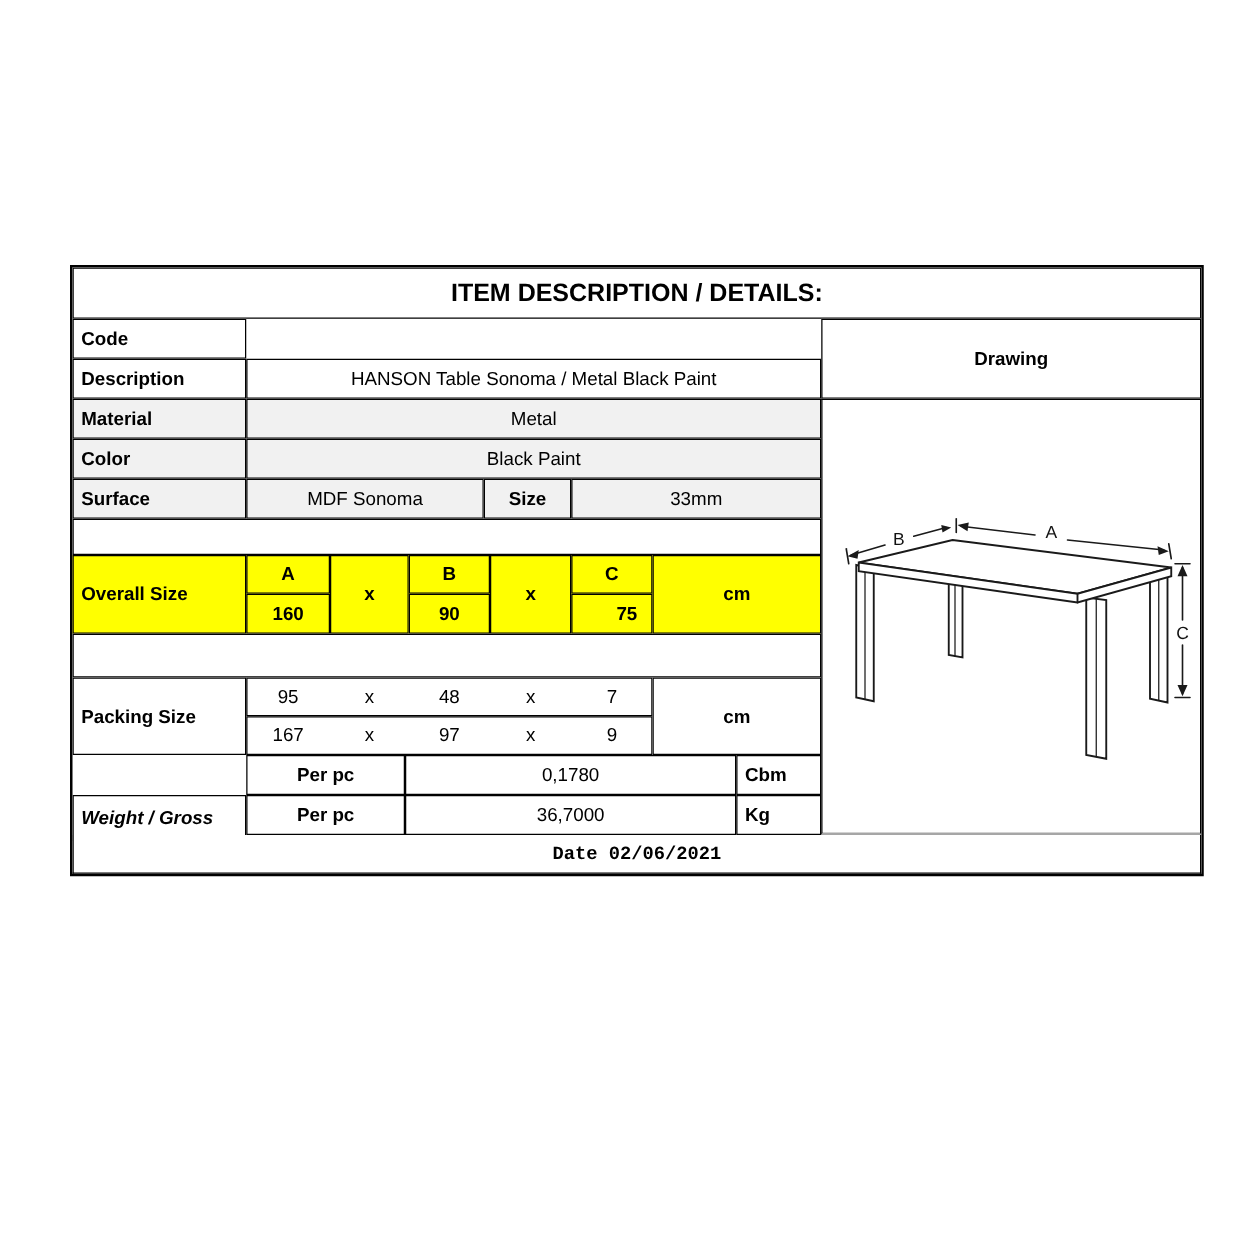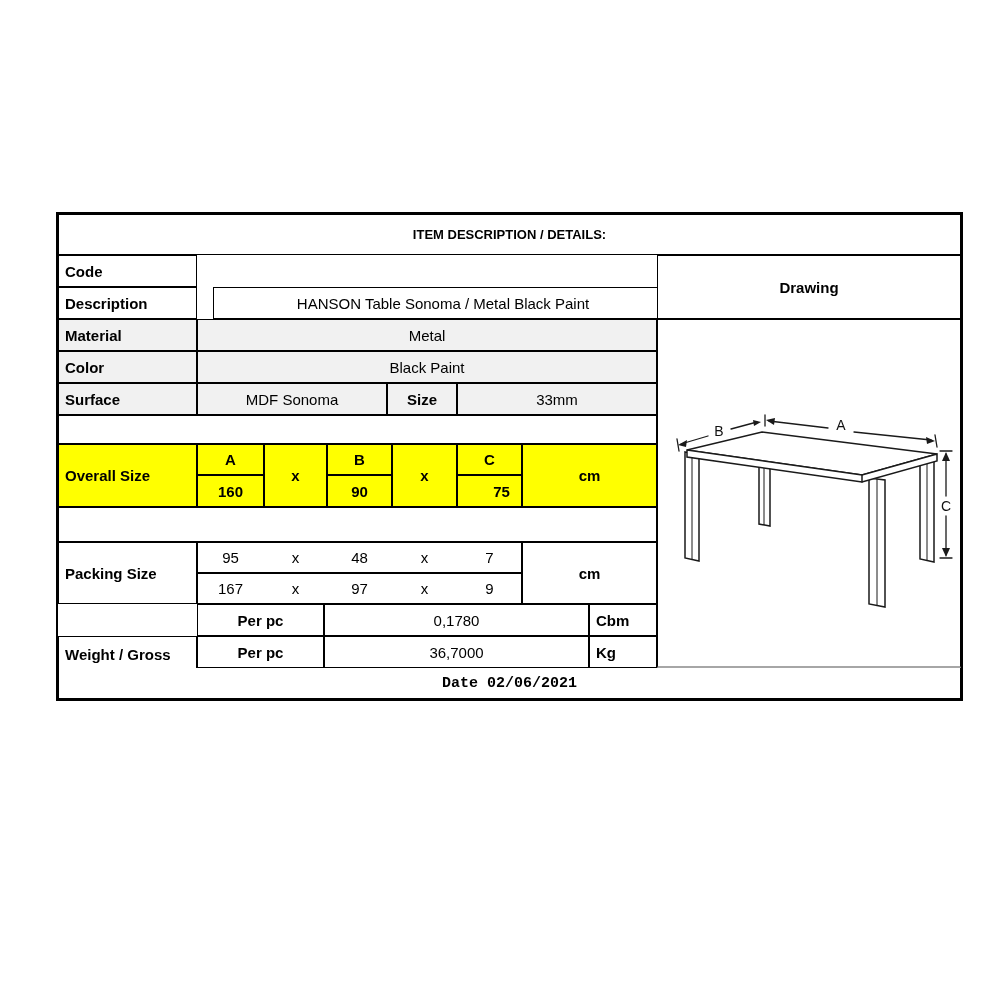--- a/index.html
+++ b/index.html
@@ -7,39 +7,39 @@
          font-family:"Liberation Sans",sans-serif;color:#000;}
   .tbl{position:absolute;left:56px;top:212px;width:907px;height:489px;
        border:2px solid #000;box-sizing:border-box;}
   .cell{position:absolute;box-sizing:border-box;border:1px solid #000;background:#fff;
         display:flex;align-items:center;justify-content:center;
         font-size:15px;line-height:1;white-space:nowrap;overflow:hidden;}
   .bold{font-weight:bold;}
   .left{justify-content:flex-start;padding-left:6px;}
   .shaded{background:#f1f1f1;}
   .yellow{background:#ffff00;}
-  .title{font-size:13px;}
+  .title{font-size:20px;}
   .packgrid{display:grid;grid-template-columns:67px 63px 65px 65px 65px;align-items:center;padding:0;}
   .packgrid span{text-align:center;}
   .drawcell{border-bottom:2px solid #a6a6a6;align-items:flex-start;justify-content:flex-start;}
   .notop{border-top:none;font-family:Liberation Mono, monospace;}
   svg{display:block;}
 </style>
 </head>
 <body>
 
 <div class="sheet">
   <div class="tbl">
 
     <div class="cell bold title" style="left:0;top:0;width:903px;height:41px;">ITEM DESCRIPTION / DETAILS:</div>
 
     <div class="cell bold left" style="left:0;top:41px;width:139px;height:32px;">Code</div>
 
     <div class="cell bold left" style="left:0;top:73px;width:139px;height:32px;">Description</div>
-    <div class="cell" style="left:139px;top:73px;width:460px;height:32px;margin-left:16px;">HANSON Table Sonoma / Metal Black Paint</div>
+    <div class="cell" style="left:139px;top:73px;width:460px;height:32px;">HANSON Table Sonoma / Metal Black Paint</div>
 
     <div class="cell bold left shaded" style="left:0;top:105px;width:139px;height:32px;">Material</div>
     <div class="cell shaded" style="left:139px;top:105px;width:460px;height:32px;">Metal</div>
 
     <div class="cell bold left shaded" style="left:0;top:137px;width:139px;height:32px;">Color</div>
     <div class="cell shaded" style="left:139px;top:137px;width:460px;height:32px;">Black Paint</div>
 
     <div class="cell bold left shaded" style="left:0;top:169px;width:139px;height:32px;">Surface</div>
     <div class="cell shaded" style="left:139px;top:169px;width:190px;height:32px;">MDF Sonoma</div>
     <div class="cell bold shaded" style="left:329px;top:169px;width:70px;height:32px;">Size</div>
@@ -74,21 +74,21 @@
       <span>97</span>
       <span>x</span>
       <span>9</span>
     </div>
     <div class="cell bold" style="left:464px;top:328px;width:135px;height:62px;">cm</div>
 
     <div class="cell bold" style="left:139px;top:390px;width:127px;height:32px;">Per pc</div>
     <div class="cell" style="left:266px;top:390px;width:265px;height:32px;">0,1780</div>
     <div class="cell bold left" style="left:531px;top:390px;width:68px;height:32px;">Cbm</div>
 
-    <div class="cell bold left" style="left:0;top:422px;width:139px;height:37px;">Weight / Gross</div>
+    <div class="cell bold left" style="left:0;top:422px;width:139px;height:37px;font-style:italic;">Weight / Gross</div>
     <div class="cell bold" style="left:139px;top:422px;width:127px;height:32px;">Per pc</div>
     <div class="cell" style="left:266px;top:422px;width:265px;height:32px;">36,7000</div>
     <div class="cell bold left" style="left:531px;top:422px;width:68px;height:32px;">Kg</div>
 
     <div class="cell bold notop" style="left:0;top:454px;width:903px;height:31px;">Date 02/06/2021</div>
 
     <div class="cell bold" style="left:599px;top:41px;width:304px;height:64px;">Drawing</div>
 
     <div class="cell drawcell" style="left:599px;top:105px;width:304px;height:349px;">
       <svg width="302" height="345" viewBox="0 0 302 345">

